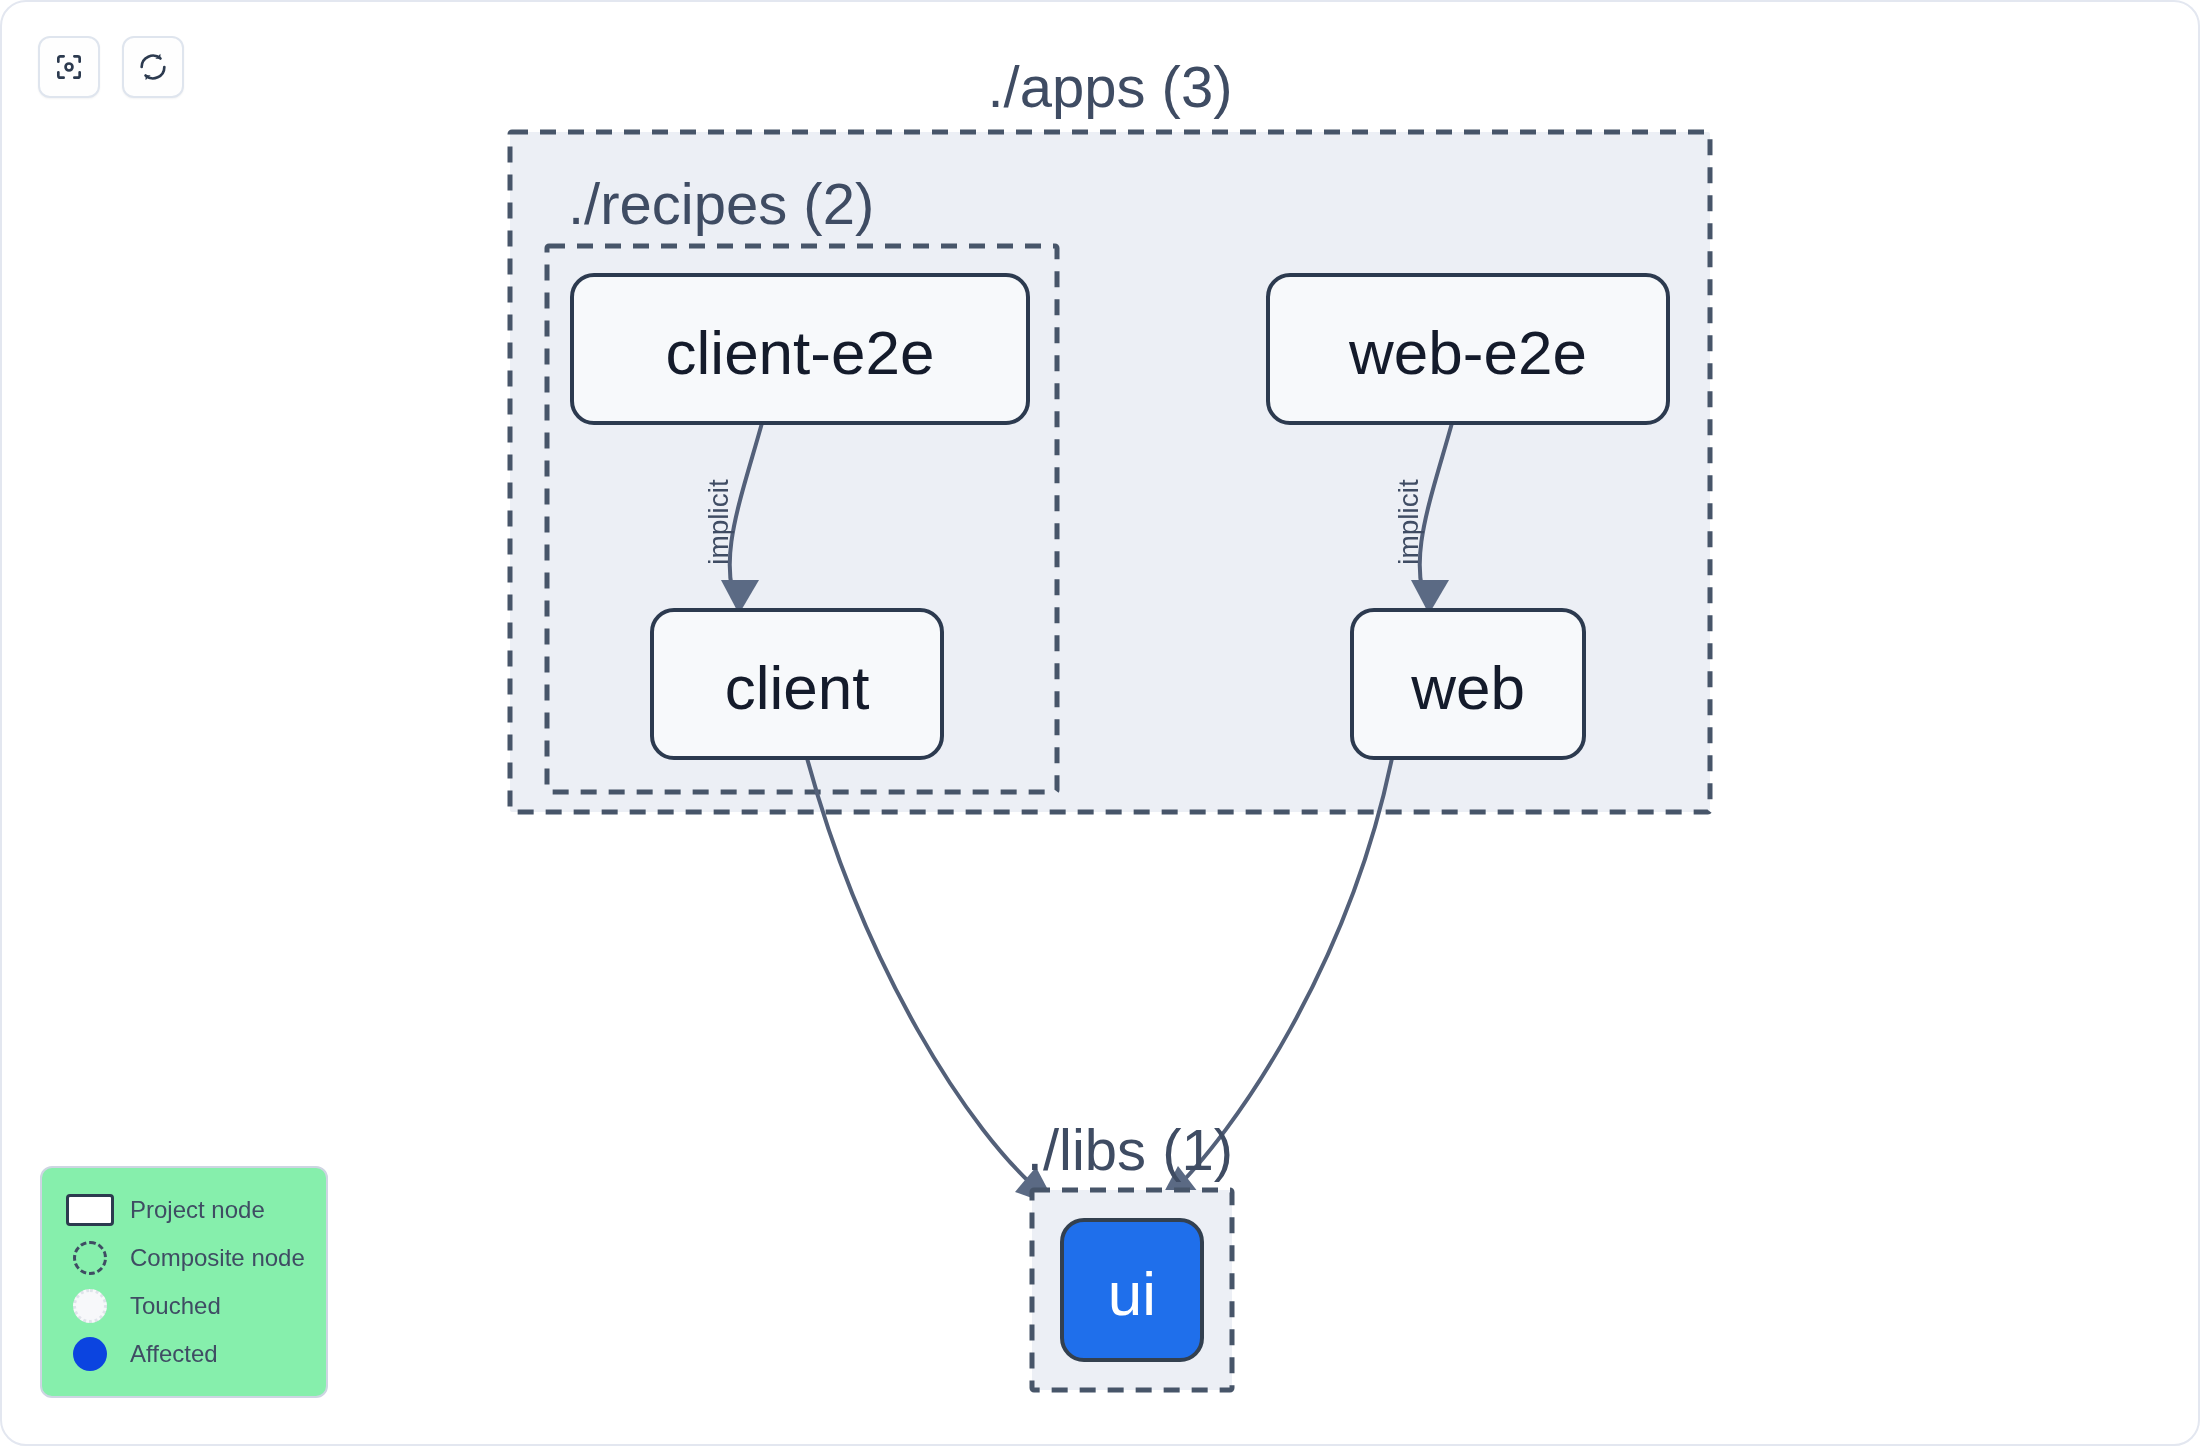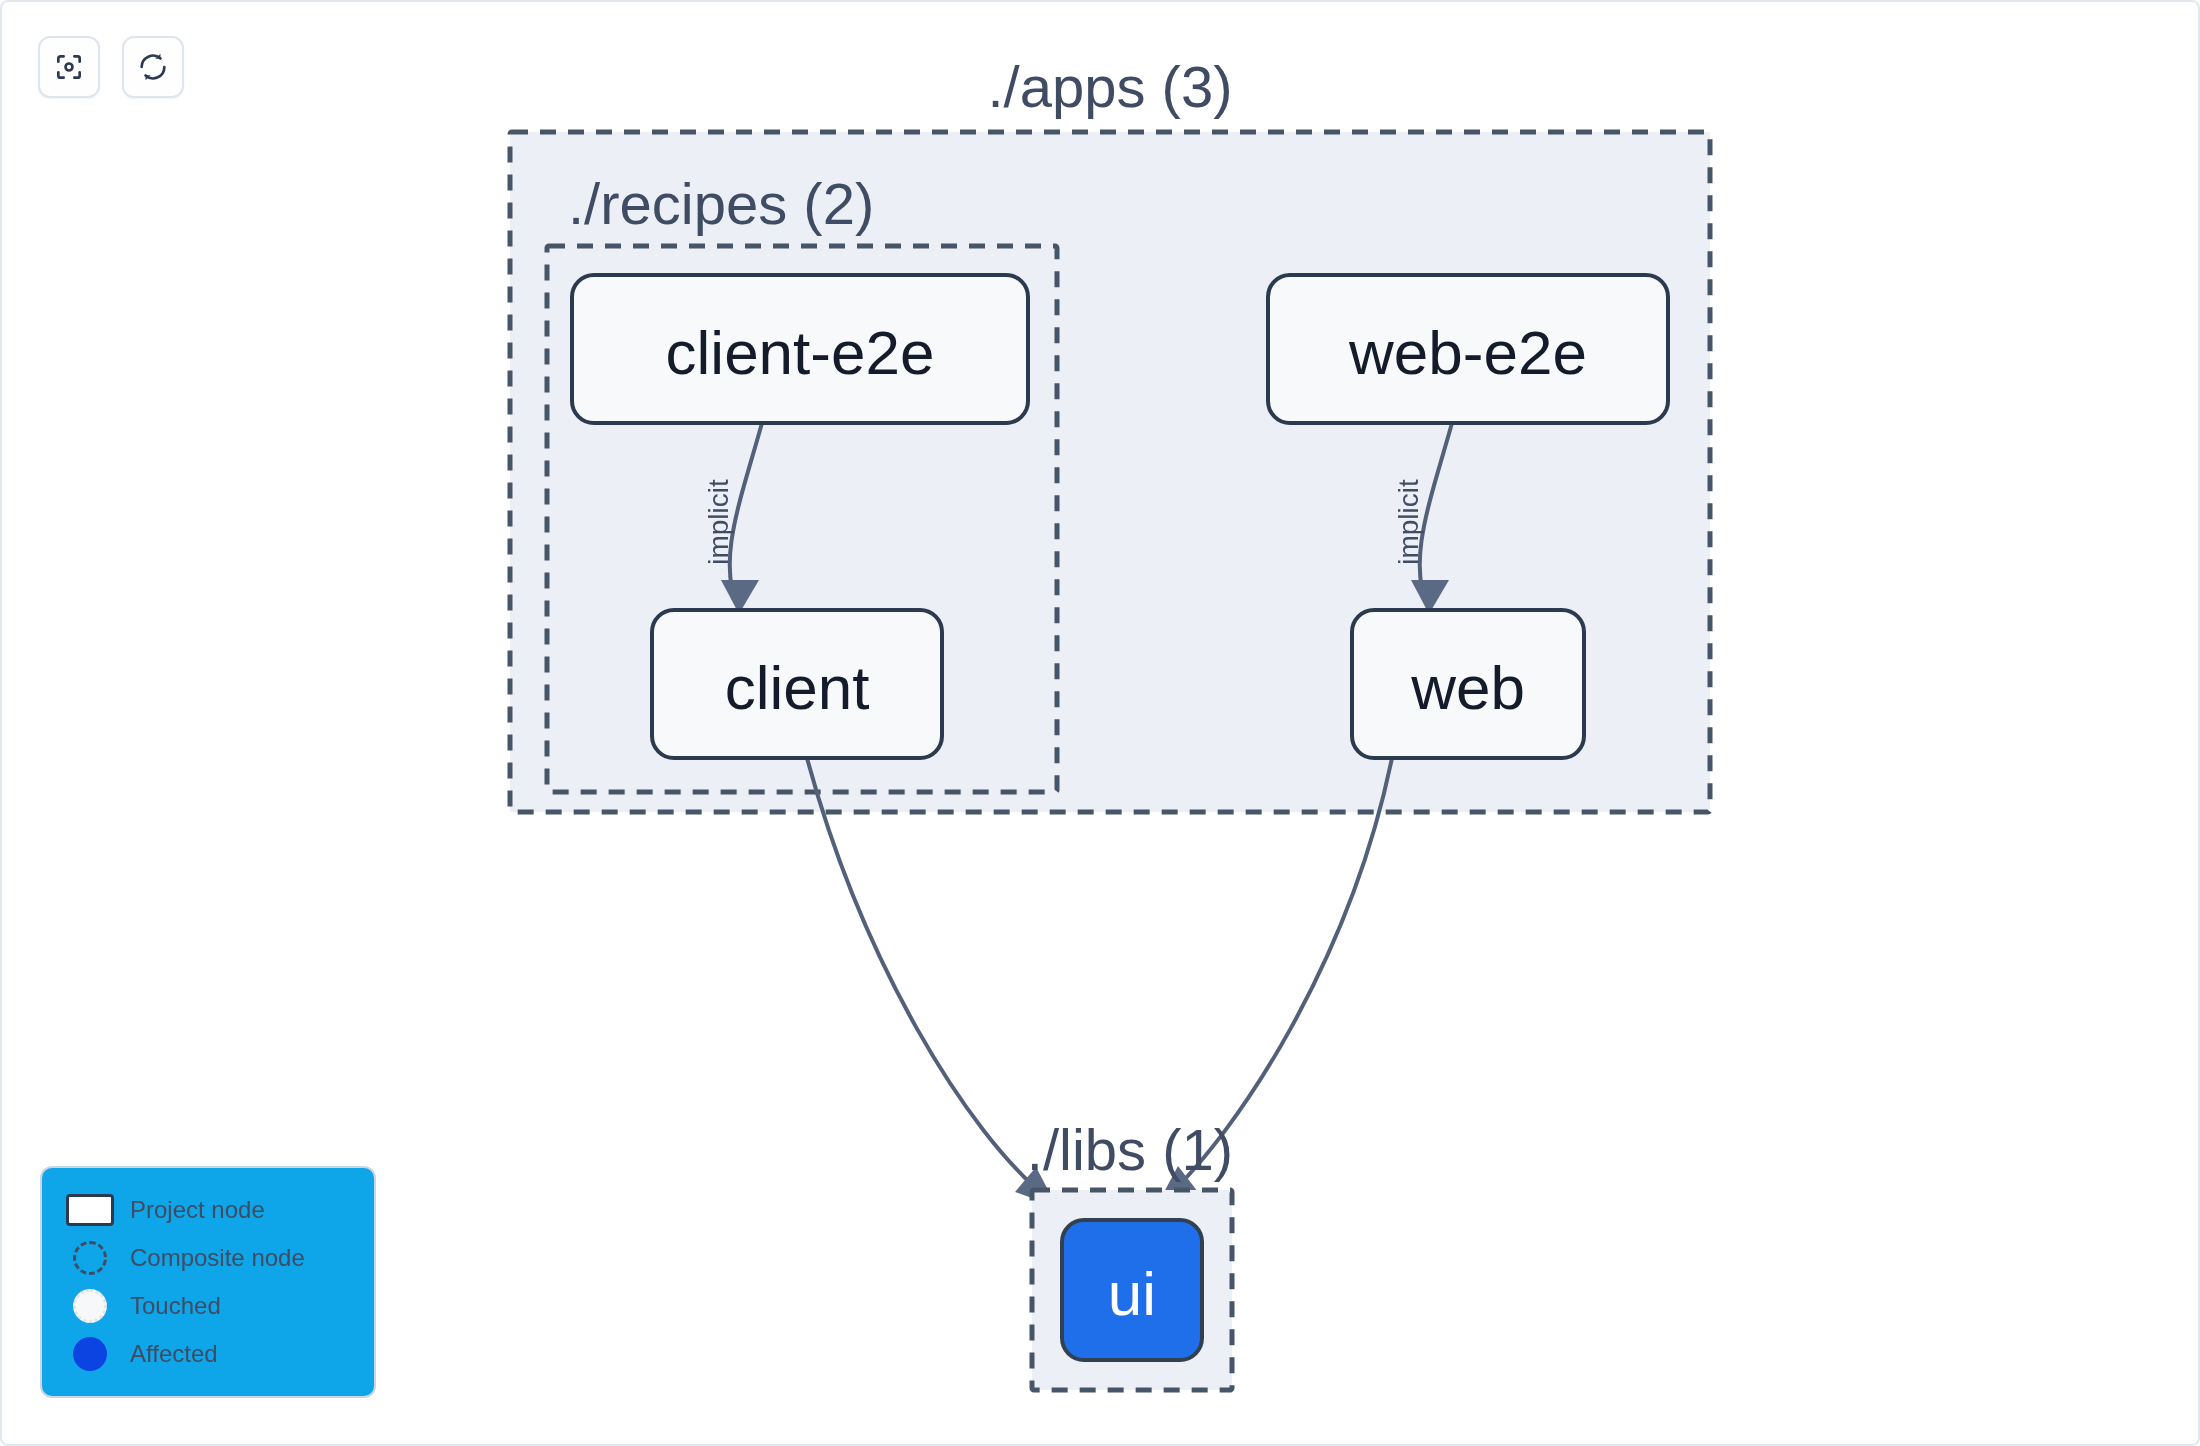--- a/index.html
+++ b/index.html
@@ -14,21 +14,21 @@
     overflow: hidden;
   }
 
   #canvas {
     position: relative;
     width: 2200px;
     height: 1446px;
     background: #ffffff;
     box-sizing: border-box;
     border: 2px solid #e3e7f0;
-    border-radius: 8px;
+    border-radius: 26px;
     overflow: hidden;
   }
 
   
   #toolbar {
     position: absolute;
     top: 34px;
     left: 36px;
     display: flex;
     gap: 22px;
@@ -98,22 +98,22 @@
     stroke: #536079;
     stroke-width: 4;
   }
   .edge-head { fill: #5b6a84; }
 
   
   #legend {
     position: absolute;
     left: 38px;
     bottom: 46px;
-    width: 336px;
-    background: #0ea5e9;
+    width: 288px;
+    background: #86efac;
     border: 2px solid #cdd5e2;
     border-radius: 12px;
     padding: 18px 20px;
     box-sizing: border-box;
     z-index: 40;
   }
   .legend-row {
     display: flex;
     align-items: center;
     height: 48px;

